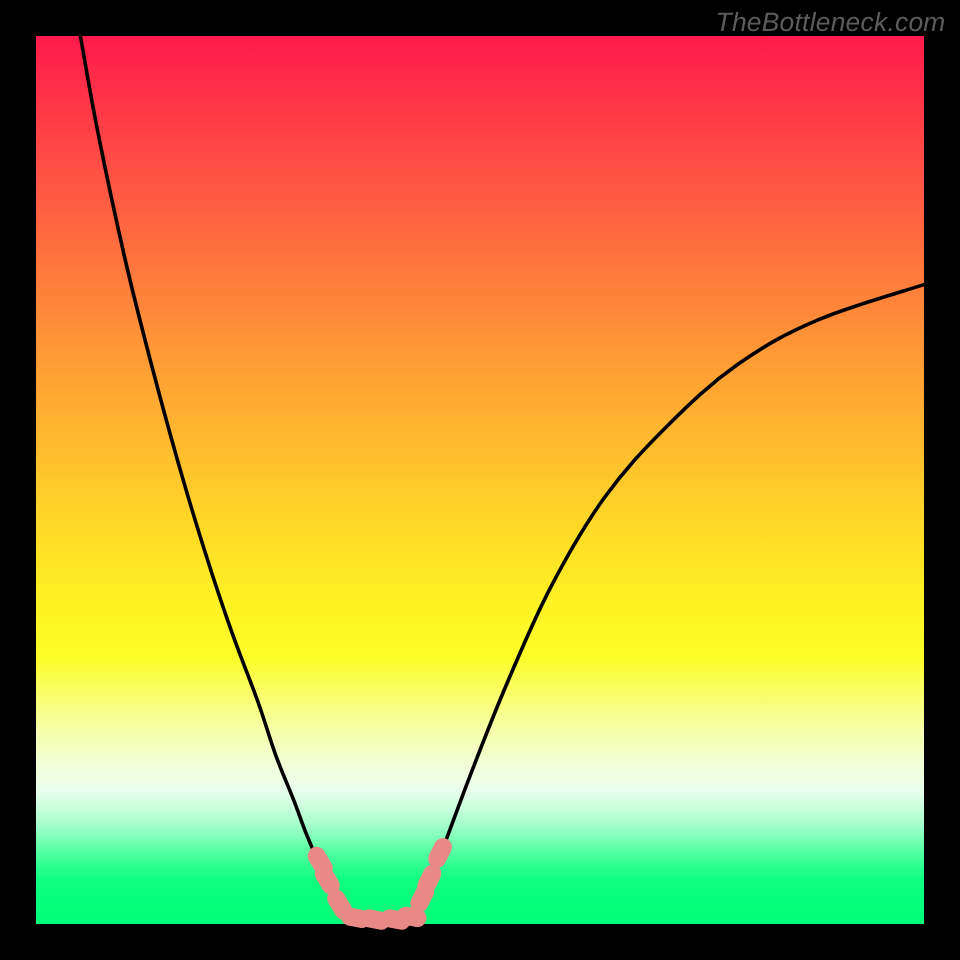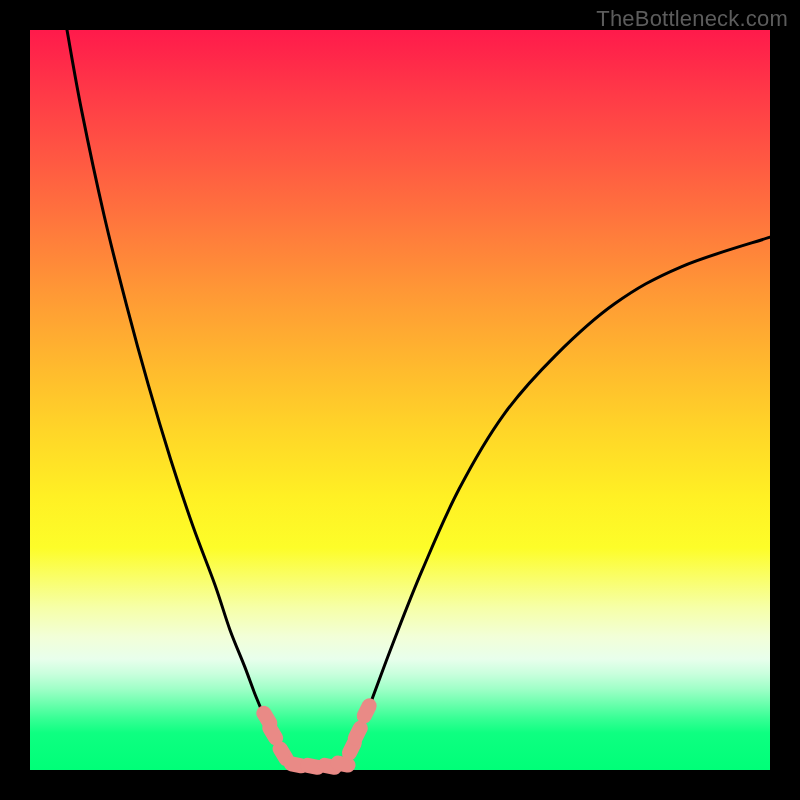--- a/index.html
+++ b/index.html
@@ -10,20 +10,21 @@
     overflow: hidden;
     background: #000;
     font-family: Arial, Helvetica, sans-serif;
   }
   .frame {
     position: absolute;
     top: 0; left: 0;
     width: 800px;
     height: 670px;
     background: #000;
+    font-style: italic;
   }
   .plot-area {
     position: absolute;
     background: linear-gradient(to bottom,
       #ff1a4b 0%,
       #ff3b47 9%,
       #ff5a42 18%,
       #ff7a3c 27%,
       #ff9a35 36%,
       #ffb82e 45%,

